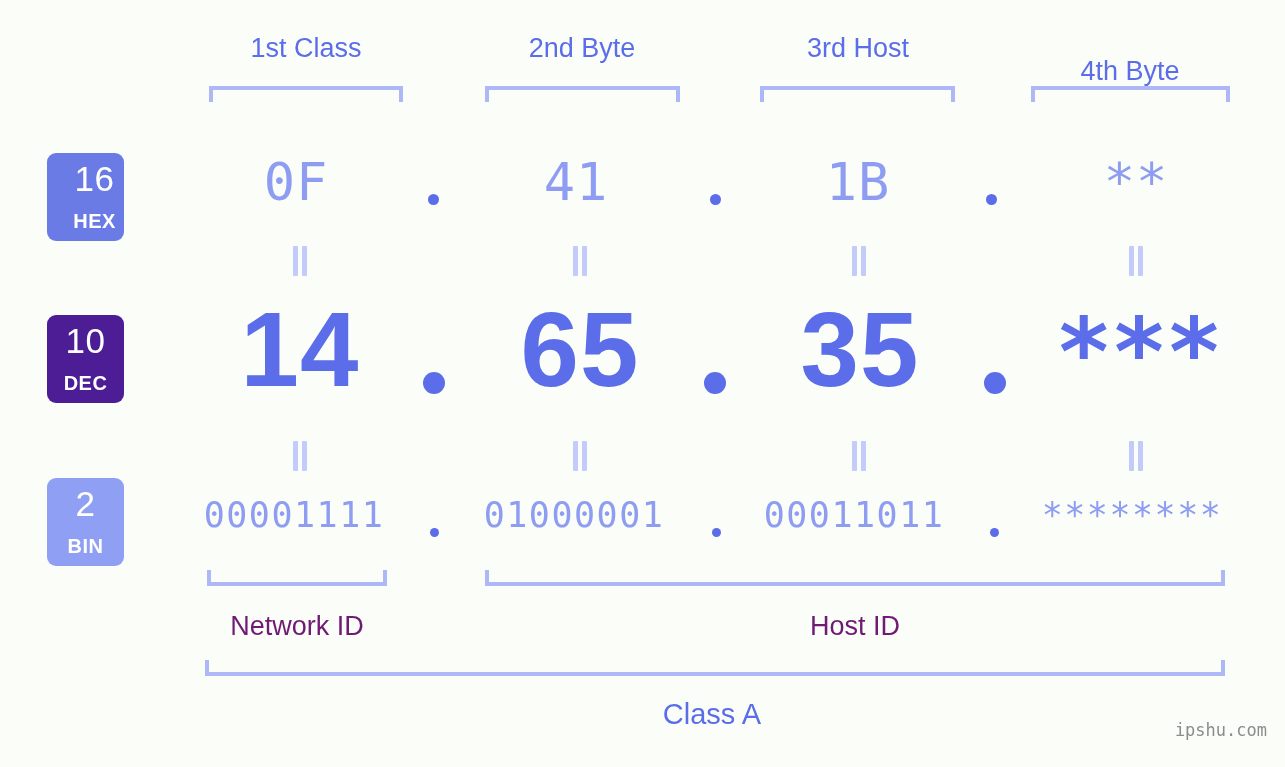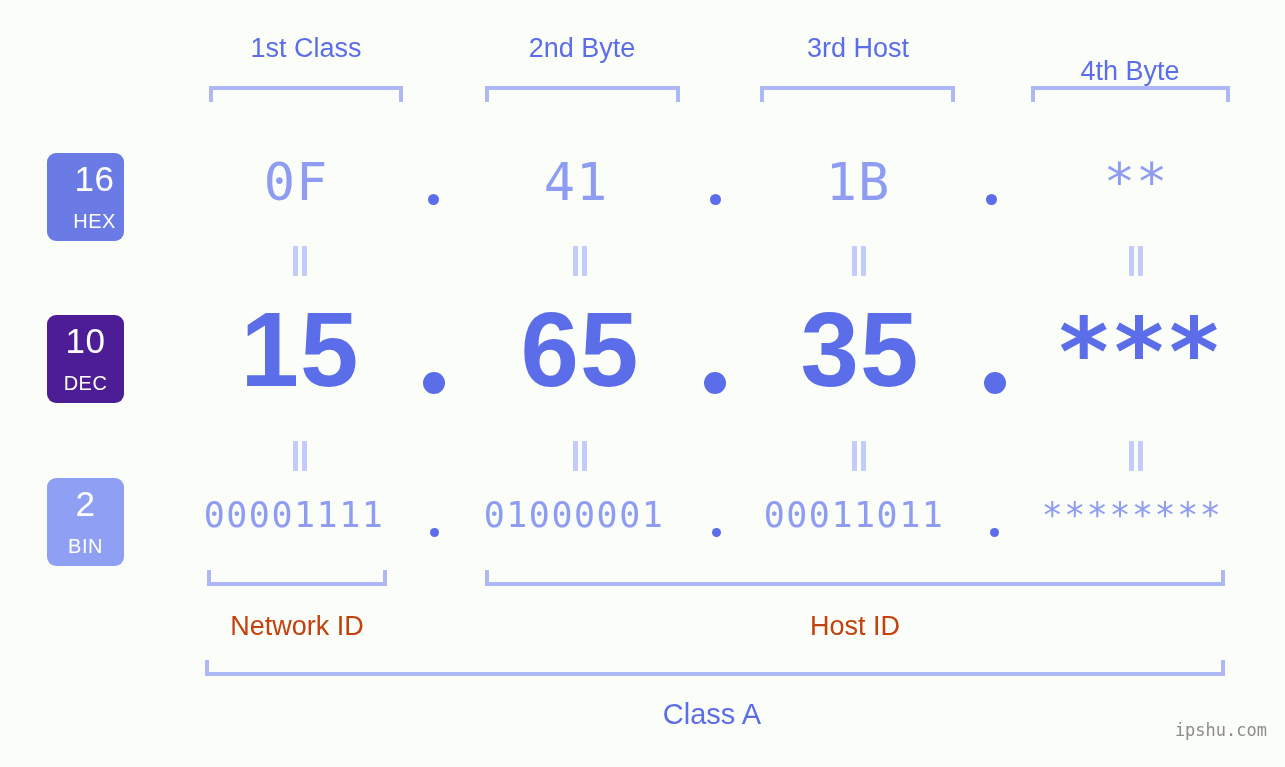--- a/index.html
+++ b/index.html
@@ -60,21 +60,21 @@
     line-height:1;
   }
   .badge .num {
     font-size:35px;
     font-weight:400;
     line-height:1.05;
     letter-spacing:0.5px;
   }
   .badge .abbr {
     font-size:20px;
-    font-weight:400;
+    font-weight:700;
     line-height:1.15;
     margin-top:12px;
     letter-spacing:0.5px;
   }
   #badge-hex { top:153px;  height:88px; background:#6B7BE6;padding-left:18px; }
   #badge-dec { top:315px;  height:88px; background:#4c1d95; }
   #badge-bin { top:478px;  height:88px; background:#8FA0F4; }
 
   
   .cell {
@@ -142,21 +142,21 @@
     border-radius:1px;
   }
   .eq span.l { left:1px; }
   .eq span.r { left:10px; }
 
   
   .id-label {
     position:absolute;
     text-align:center;
     font-size:27px;
-    color:#c2410c;
+    color:#701a75;
     white-space:nowrap;
   }
   #class-label {
     position:absolute;
     text-align:center;
     font-size:29px;
     color:#5B6DE8;
     white-space:nowrap;
   }
 
@@ -221,21 +221,21 @@
   <div class="eq" style="left:851px; top:246px;">
       <span class="l"></span>
       <span class="r"></span>
     </div>
   <div class="eq" style="left:1128px;top:246px;">
       <span class="l"></span>
       <span class="r"></span>
     </div>
 
   <div class="dec-row">
-    <div class="cell" style="left:190px;">15</div>
+    <div class="cell" style="left:190px;">14</div>
     <div class="cell" style="left:470px;">65</div>
     <div class="cell" style="left:750px;">35</div>
     <div class="cell stars" style="left:1028px; top:300px;">***</div>
     <div class="dot dec" style="left:423px; top:372px;"></div>
     <div class="dot dec" style="left:704px; top:372px;"></div>
     <div class="dot dec" style="left:984px; top:372px;"></div>
   </div>
 
   <div class="eq" style="left:292px; top:441px;">
       <span class="l"></span>

